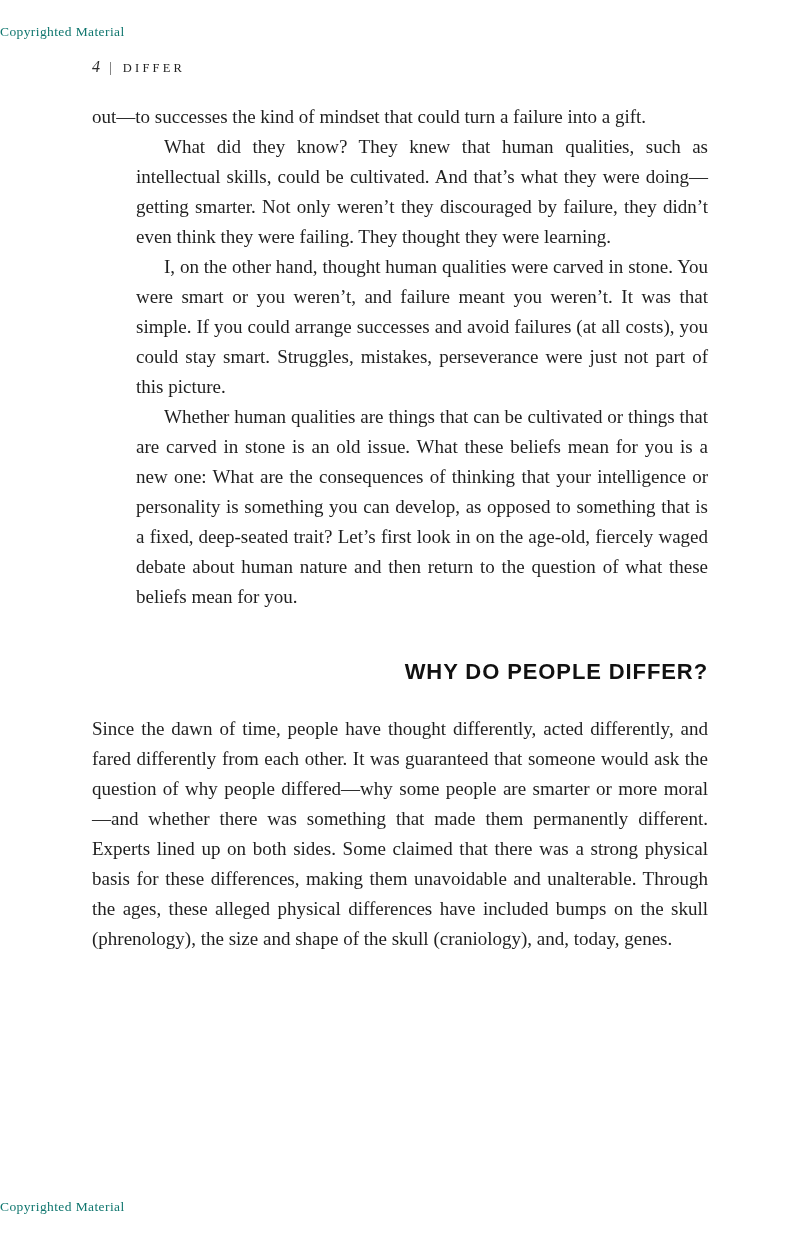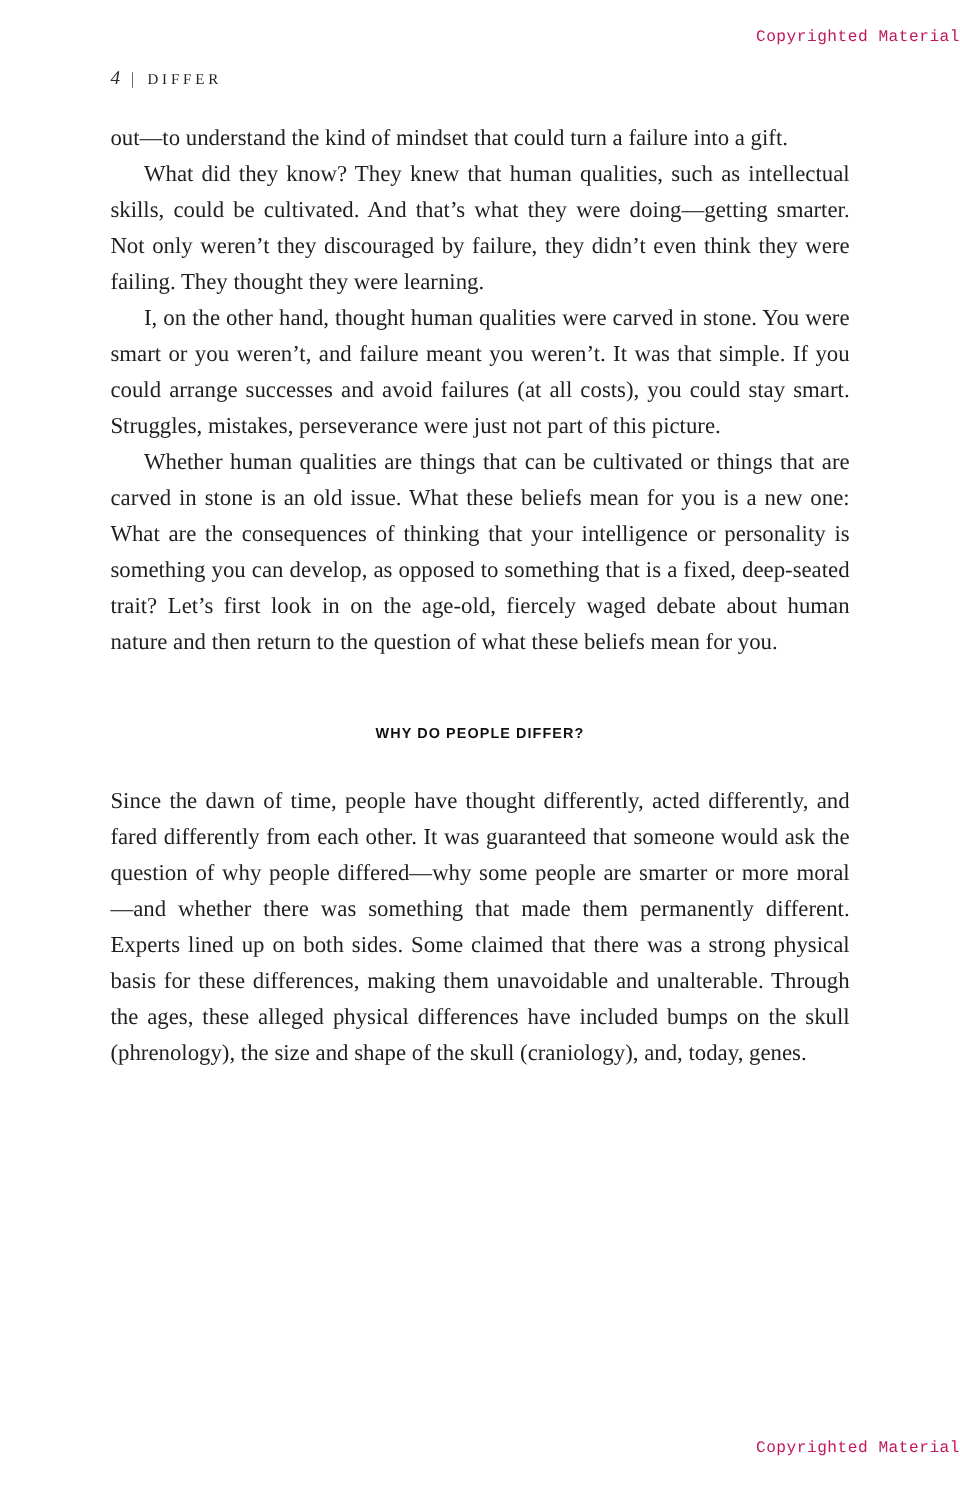--- a/index.html
+++ b/index.html
@@ -11,25 +11,25 @@
     position: relative;
     width: 800px;
     height: 1239px;
     margin: 0 auto;
     background: #ffffff;
     font-family: "Liberation Serif", serif;
     color: #1e1e1e;
     overflow: hidden;
   }
   .copyright {
-    font-family: Liberation Mono, monospace;
+    font-family: Liberation Serif, serif;
     font-size: 13.5px;
     letter-spacing: 0.4px;
-    color: #be185d;
-    text-align: right;
+    color: #0f766e;
+    text-align: left;
   }
   .copyright.top {
     padding-top: 24px;
   }
   .copyright.bottom {
     position: absolute;
     left: 0;
     right: 0;
     bottom: 24px;
   }
@@ -61,47 +61,48 @@
     text-align: justify;
     font-size: 19px;
     line-height: 30px;
     color: #1f1f1f;
   }
   .body-text p {
     margin: 0;
   }
   .body-text p.indent {
     text-indent: 28px;
+    margin-left: 44px;
   }
   .section-heading {
     font-family: "Liberation Sans", sans-serif;
     font-weight: bold;
-    font-size: 12px;
+    font-size: 22px;
     letter-spacing: 0.9px;
-    text-align: center;
+    text-align: right;
     color: #111111;
     margin: 45px 0 27px 0;
   }
 </style>
 </head>
 <body>
 
 <div class="page">
 
   <div class="copyright top">Copyrighted Material</div>
 
   <div class="running-header">
     <span class="page-number">4</span>
     <span class="header-separator">|</span>
     <span class="book-title">DIFFER</span>
   </div>
 
   <div class="body-text">
 
-    <p>out—to understand the kind of mindset that could turn a failure into a gift.</p>
+    <p>out—to successes the kind of mindset that could turn a failure into a gift.</p>
 
     <p class="indent">What did they know? They knew that human qualities, such as intellectual skills, could be cultivated. And that’s what they were doing—getting smarter. Not only weren’t they discouraged by failure, they didn’t even think they were failing. They thought they were learning.</p>
 
     <p class="indent">I, on the other hand, thought human qualities were carved in stone. You were smart or you weren’t, and failure meant you weren’t. It was that simple. If you could arrange successes and avoid failures (at all costs), you could stay smart. Struggles, mistakes, perseverance were just not part of this picture.</p>
 
     <p class="indent">Whether human qualities are things that can be cultivated or things that are carved in stone is an old issue. What these beliefs mean for you is a new one: What are the consequences of thinking that your intelligence or personality is something you can develop, as opposed to something that is a fixed, deep-seated trait? Let’s first look in on the age-old, fiercely waged debate about human nature and then return to the question of what these beliefs mean for you.</p>
 
     <h2 class="section-heading">WHY DO PEOPLE DIFFER?</h2>
 
     <p>Since the dawn of time, people have thought differently, acted differently, and fared differently from each other. It was guaranteed that someone would ask the question of why people differed—why some people are smarter or more moral—and whether there was something that made them permanently different. Experts lined up on both sides. Some claimed that there was a strong physical basis for these differences, making them unavoidable and unalterable. Through the ages, these alleged physical differences have included bumps on the skull (phrenology), the size and shape of the skull (craniology), and, today, genes.</p>

